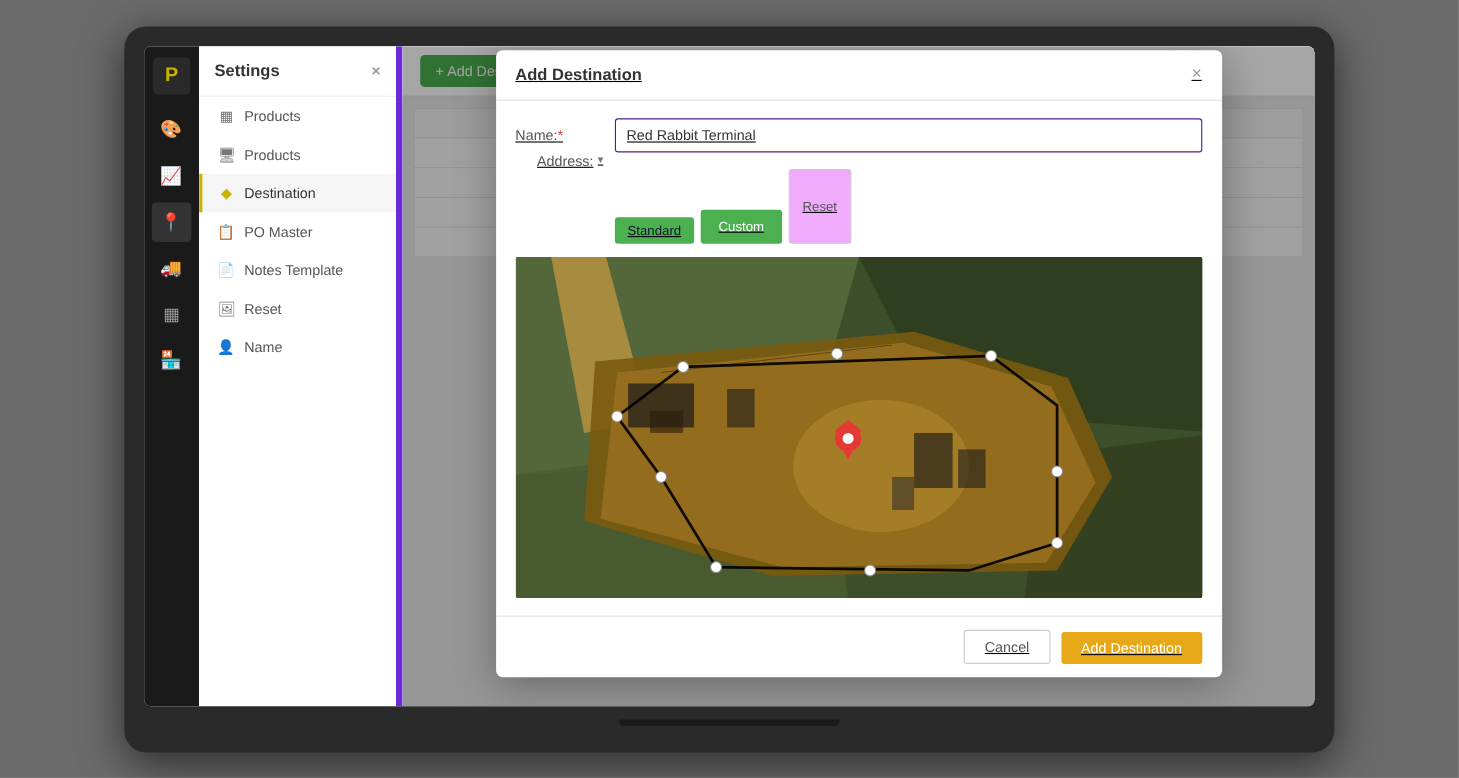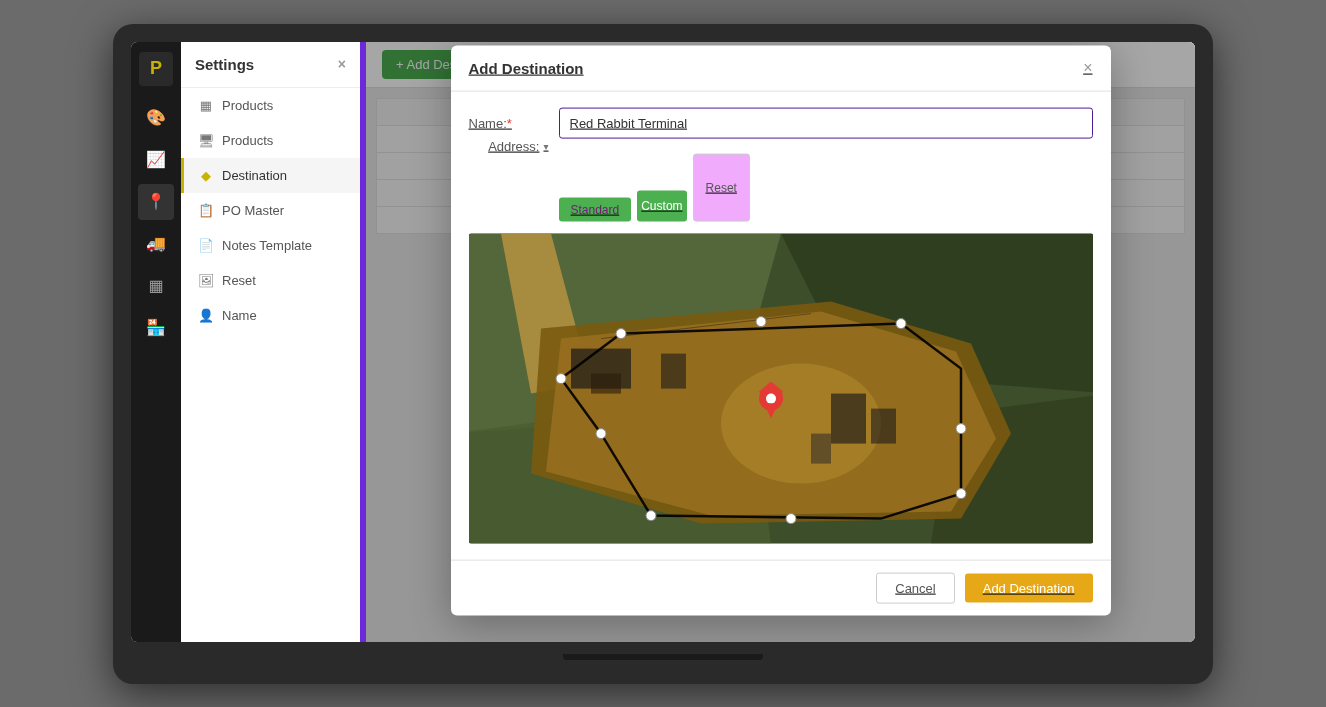--- a/index.html
+++ b/index.html
@@ -293,34 +293,34 @@
 
     .btn-group {
       display: flex;
       gap: 6px;
       margin-bottom: 12px;
       padding-left: 90px;
     }
 
     .btn-standard {
       background: #4caf50;
-      color: #701a75;
+      color: #0f172a;
       border: none;
       padding: 5px 12px;
       border-radius: 3px;
       font-size: 12px;
       cursor: pointer;
       margin-top: 44px;
     }
 
     .btn-custom {
       background: #4caf50;
       color: #fff;
       border: none;
-      padding: 5px 4px;
+      padding: 5px 16px;
       border-radius: 3px;
       font-size: 12px;
       cursor: pointer;
       margin-top: 37px;
     }
 
     .btn-reset {
       background: #f0abfc;
       color: #555;
       border: 1px solid #ccc;
@@ -341,21 +341,21 @@
     }
 
     
     .map-bg {
       position: absolute;
       top: 0; left: 0; right: 0; bottom: 0;
     }
 
     .modal-footer {
       display: flex;
-      align-items: center;
+      align-items: flex-end;
       justify-content: flex-end;
       gap: 10px;
       padding: 12px 18px;
       border-top: 1px solid #e0e0e0;
     }
 
     .btn-cancel {
       background: #fff;
       color: #555;
       border: 1px solid #ccc;

